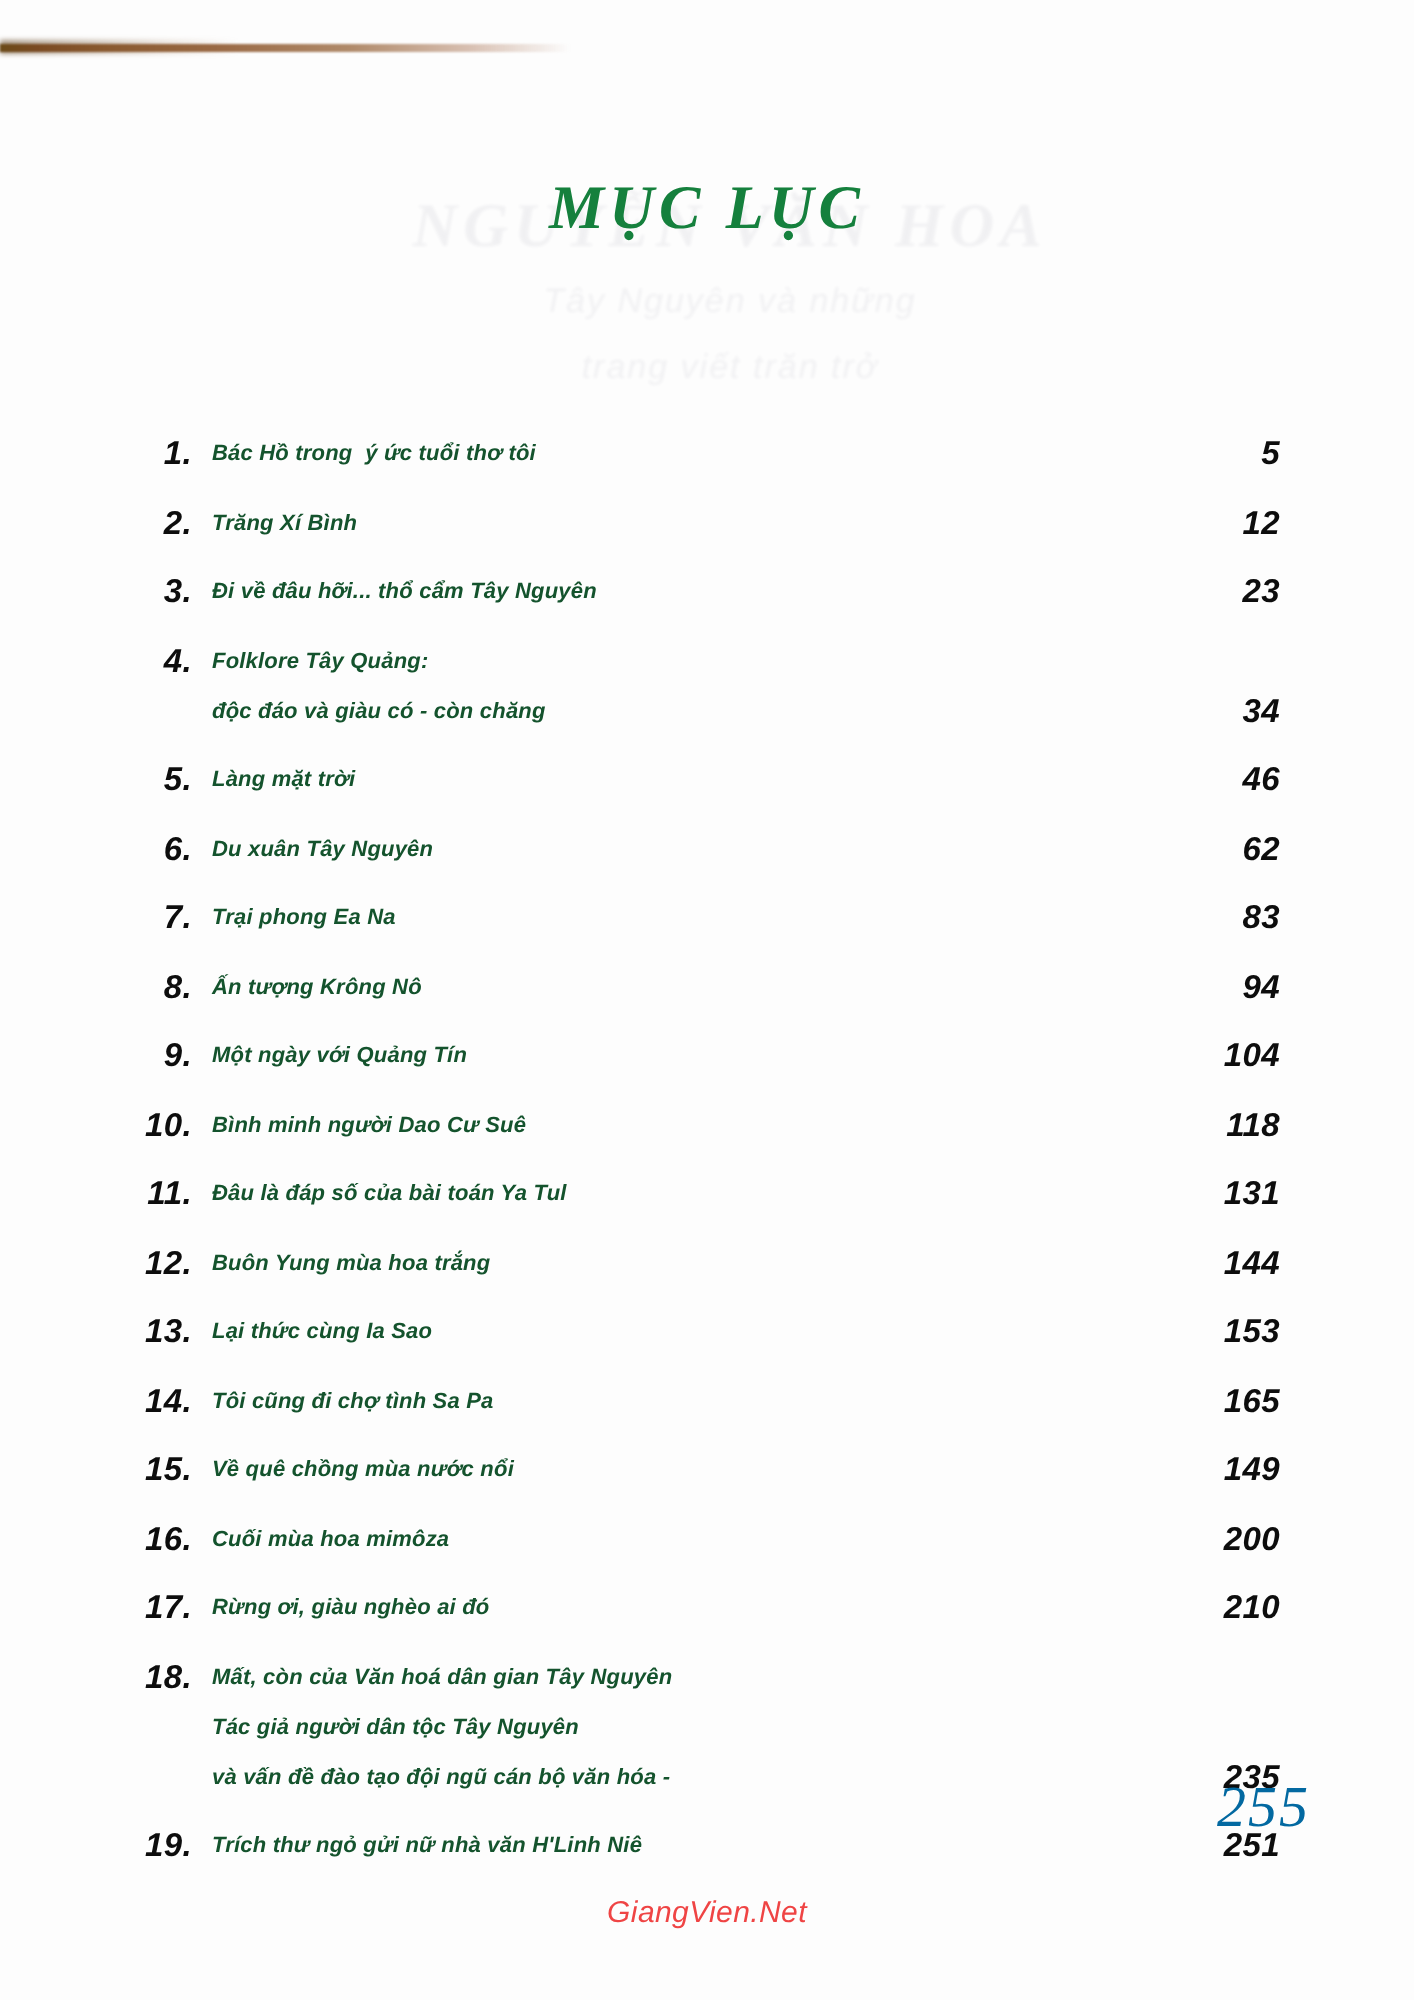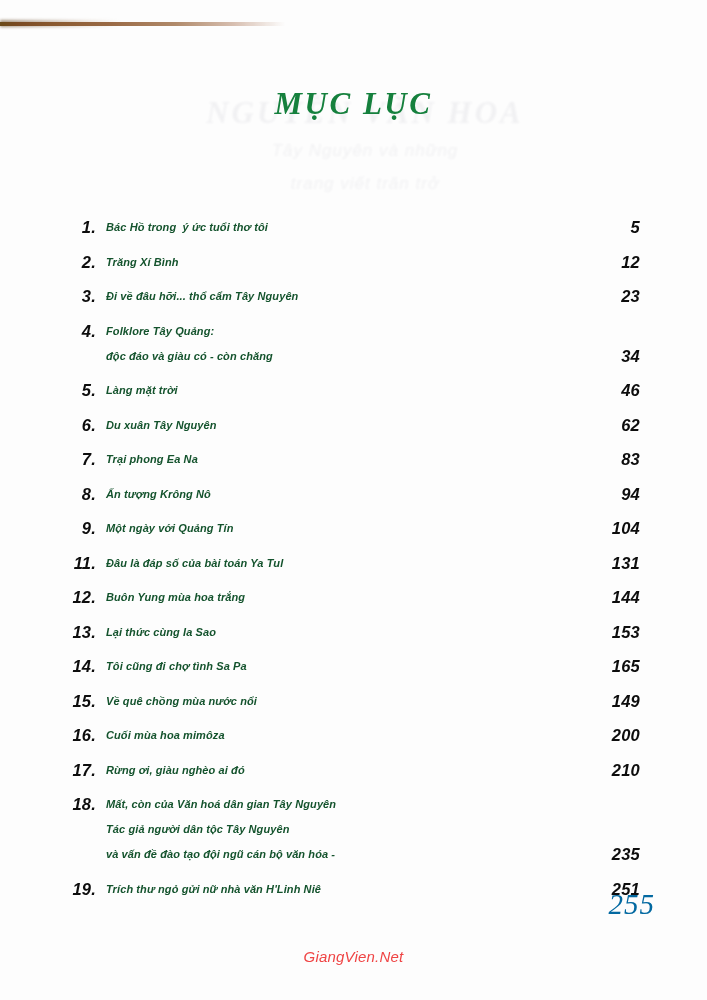--- a/index.html
+++ b/index.html
@@ -225,20 +225,27 @@
         <div class="toc-page">94</div>
       </div>
       <div class="toc-entry">
         <div class="toc-num">9</div>
         <div class="toc-titles">
           <span class="toc-line">Một ngày với Quảng Tín</span>
         </div>
         <div class="toc-page">104</div>
       </div>
       <div class="toc-entry">
+        <div class="toc-num">10</div>
+        <div class="toc-titles">
+          <span class="toc-line">Bình minh người Dao Cư Suê</span>
+        </div>
+        <div class="toc-page">118</div>
+      </div>
+      <div class="toc-entry">
         <div class="toc-num">11</div>
         <div class="toc-titles">
           <span class="toc-line">Đâu là đáp số của bài toán Ya Tul</span>
         </div>
         <div class="toc-page">131</div>
       </div>
       <div class="toc-entry">
         <div class="toc-num">12</div>
         <div class="toc-titles">
           <span class="toc-line">Buôn Yung mùa hoa trắng</span>

